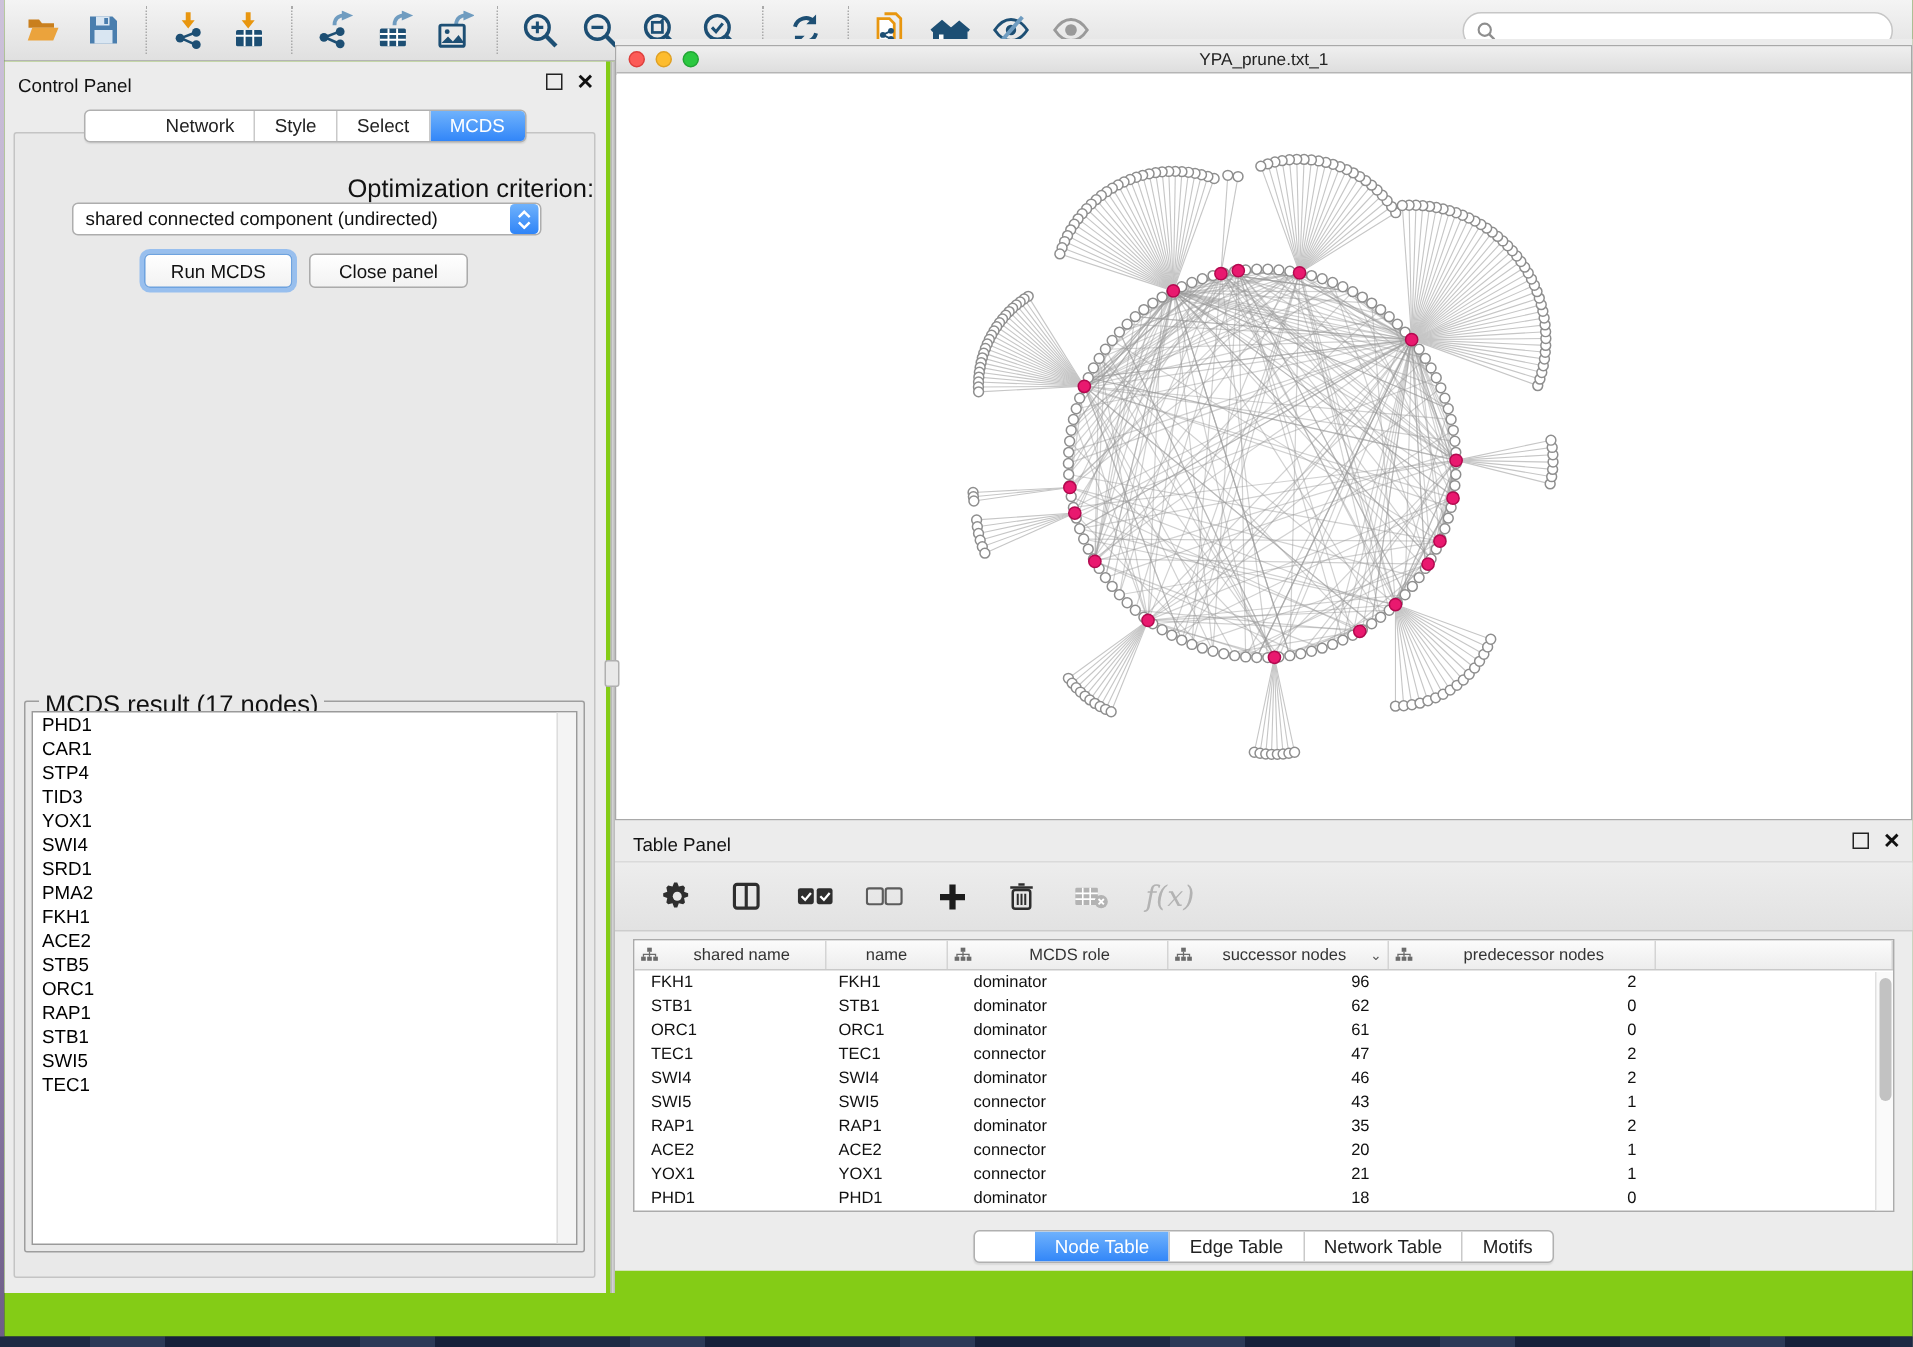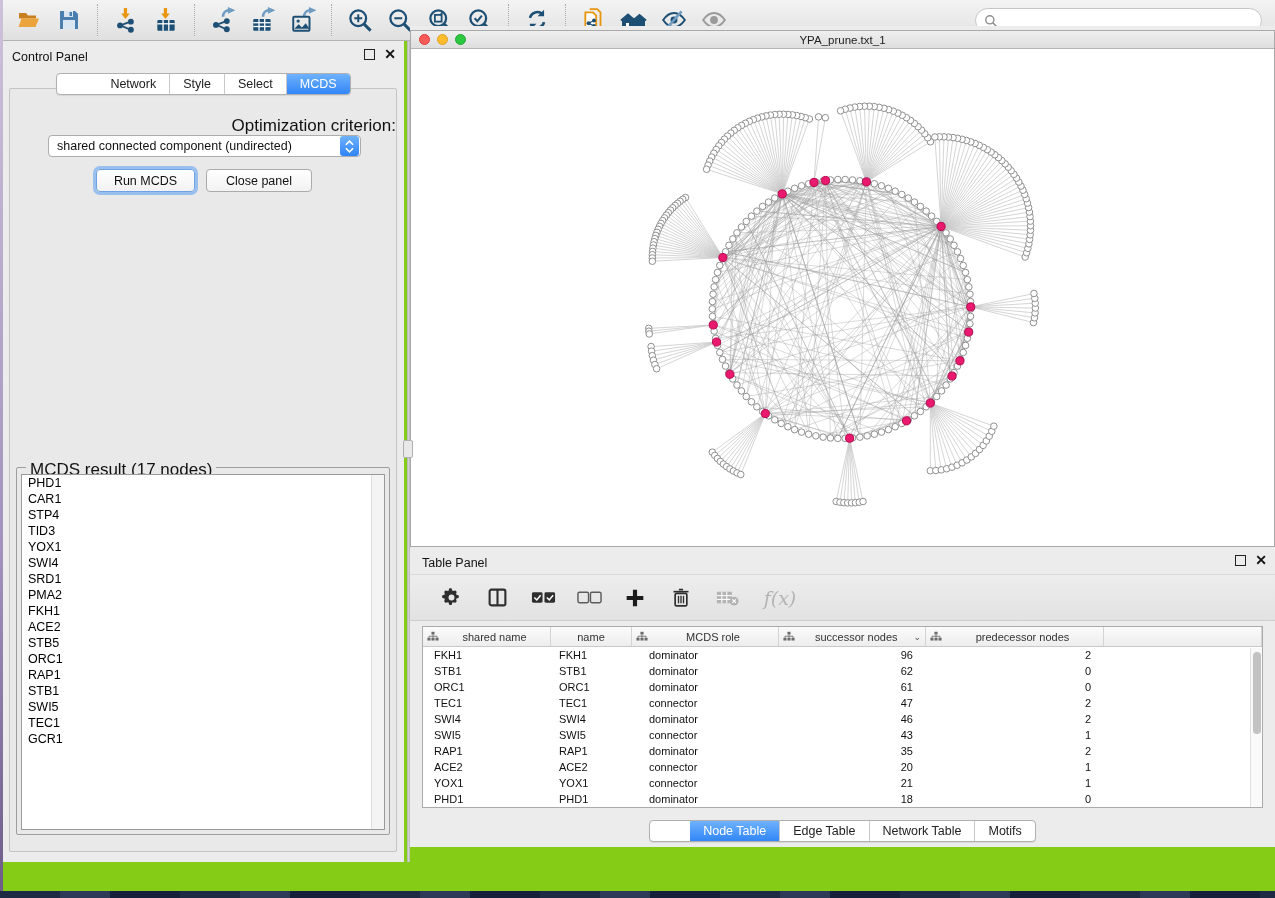--- a/index.html
+++ b/index.html
@@ -317,21 +317,20 @@
             <div class="item">SRD1</div>
             <div class="item">PMA2</div>
             <div class="item">FKH1</div>
             <div class="item">ACE2</div>
             <div class="item">STB5</div>
             <div class="item">ORC1</div>
             <div class="item">RAP1</div>
             <div class="item">STB1</div>
             <div class="item">SWI5</div>
             <div class="item">TEC1</div>
-            <div class="item">GCR1</div>
           </div>
       </div>
     </div>
   </div>
 
   <div class="vsplit"></div>
   <div class="vsplit-handle"></div>
 
   <div class="workspace">
 

